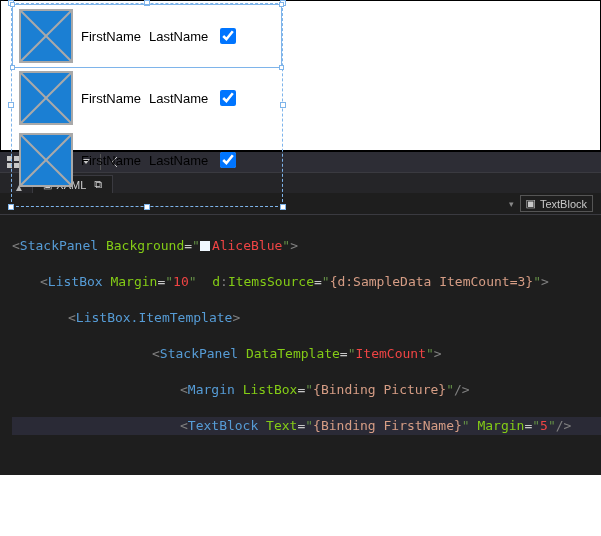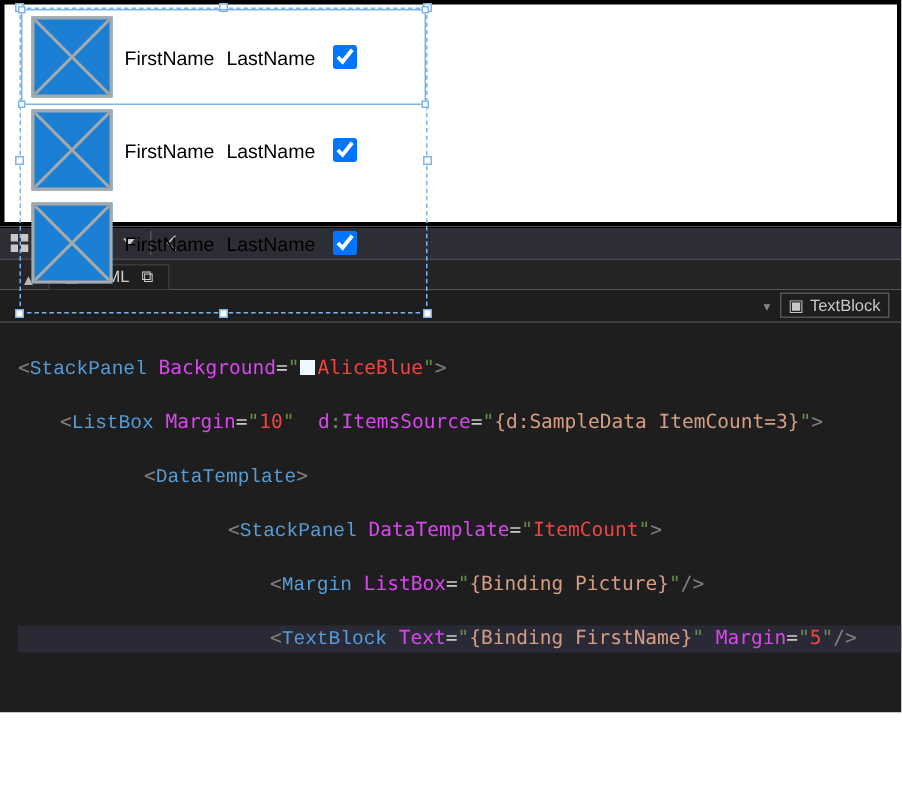--- a/index.html
+++ b/index.html
@@ -8,21 +8,21 @@
     padding: 0;
     font-family: "Segoe UI", Tahoma, sans-serif;
     font-size: 13px;
     background: #fff;
     width: 601px;
   }
   
   .design-surface {
     height: 151px;
     background: #fff;
-    border: 3px solid #000000;
+    border: 1px solid #000000;
     position: relative;
     padding-left: 32px;
   }
   .listbox-sel {
     border: 1px dashed #7eb4ea;
     position: absolute;
     left: 10px; top: 2px;
     width: 272px; height: 204px;
     padding: 1px;
   }
@@ -69,22 +69,22 @@
     padding-right:8px; gap:6px; border-bottom:1px solid #3a3a40;}
   .crumb .arrow{ color:#888;font-size:9px;}
   .crumb .pill { border:1px solid #555; padding:1px 5px; color:#c8c8c8; font-size:11px; display:flex;align-items:center;gap:4px;}
   
   .editor {
     background:#1e1e1e; color:#c8c8c8; font-family:Consolas,monospace; font-size:13px;
     line-height:18px; padding:4px 0 8px 12px; white-space:pre; overflow:hidden;
     height: calc(536px - 212px - 22px - 20px - 22px);
   }
   .t-br  { color:#808080; }  
-  .t-el  { color:#569cd6;font-family:Liberation Mono, monospace; }  
-  .t-at  { color:#d946ef;text-align:center; }  
+  .t-el  { color:#569cd6; }  
+  .t-at  { color:#84cc16;text-align:center; }  
   .t-eq  { color:#c8c8c8; }
   .t-qt  { color:#638e46; }  
   .t-str { color:#ef4444; }  
   .t-mkr { color:#d69d85; }  
   .t-sw  { display:inline-block;width:10px;height:10px;background:#f0f8ff;vertical-align:-1px;margin-right:2px;}
   .line{ padding-left:0; }
   .line.hl-dim { background:#2a2a36; }
   .i1{padding-left:0;} .i2{padding-left:28px;} .i3{padding-left:56px;}
   .i4{padding-left:84px;} .i6{padding-left:140px;} .i7{padding-left:168px;}
 </style>
@@ -194,21 +194,21 @@
   <span class="arrow">▾</span>
   <span class="pill">
     <span>▣</span>
     <span>TextBlock</span>
   </span>
 </div>
 
 <div class="editor">
 <div class="line i1"><span class="t-br">&lt;</span><span class="t-el">StackPanel</span> <span class="t-at">Background</span><span class="t-eq">=</span><span class="t-qt">"</span><span class="t-sw"></span><span class="t-str">AliceBlue</span><span class="t-qt">"</span><span class="t-br">&gt;</span></div>
 <div class="line i2"><span class="t-br">&lt;</span><span class="t-el">ListBox</span> <span class="t-at">Margin</span><span class="t-eq">=</span><span class="t-qt">"</span><span class="t-str">10</span><span class="t-qt">"</span>  <span class="t-at">d</span><span class="t-br">:</span><span class="t-at">ItemsSource</span><span class="t-eq">=</span><span class="t-qt">"</span><span class="t-mkr">{d:SampleData ItemCount=3}</span><span class="t-qt">"</span><span class="t-br">&gt;</span></div>
-<div class="line i4"><span class="t-br">&lt;</span><span class="t-el">DataTemplate</span><span class="t-br">&gt;</span></div>
+<div class="line i3"><span class="t-br">&lt;</span><span class="t-el">ListBox.ItemTemplate</span><span class="t-br">&gt;</span></div>
 <div class="line i6"><span class="t-br">&lt;</span><span class="t-el">StackPanel</span> <span class="t-at">DataTemplate</span><span class="t-eq">=</span><span class="t-qt">"</span><span class="t-str">ItemCount</span><span class="t-qt">"</span><span class="t-br">&gt;</span></div>
 <div class="line i7"><span class="t-br">&lt;</span><span class="t-el">Margin</span> <span class="t-at">ListBox</span><span class="t-eq">=</span><span class="t-qt">"</span><span class="t-mkr">{Binding Picture}</span><span class="t-qt">"</span><span class="t-br">/&gt;</span></div>
 <div class="line i7 hl-dim"><span class="t-br">&lt;</span><span class="t-el">TextBlock</span> <span class="t-at">Text</span><span class="t-eq">=</span><span class="t-qt">"</span><span class="t-mkr">{Binding FirstName}</span><span class="t-qt">"</span> <span class="t-at">Margin</span><span class="t-eq">=</span><span class="t-qt">"</span><span class="t-str">5</span><span class="t-qt">"</span><span class="t-br">/&gt;</span></div>
 
 
 
 
 
 
 

